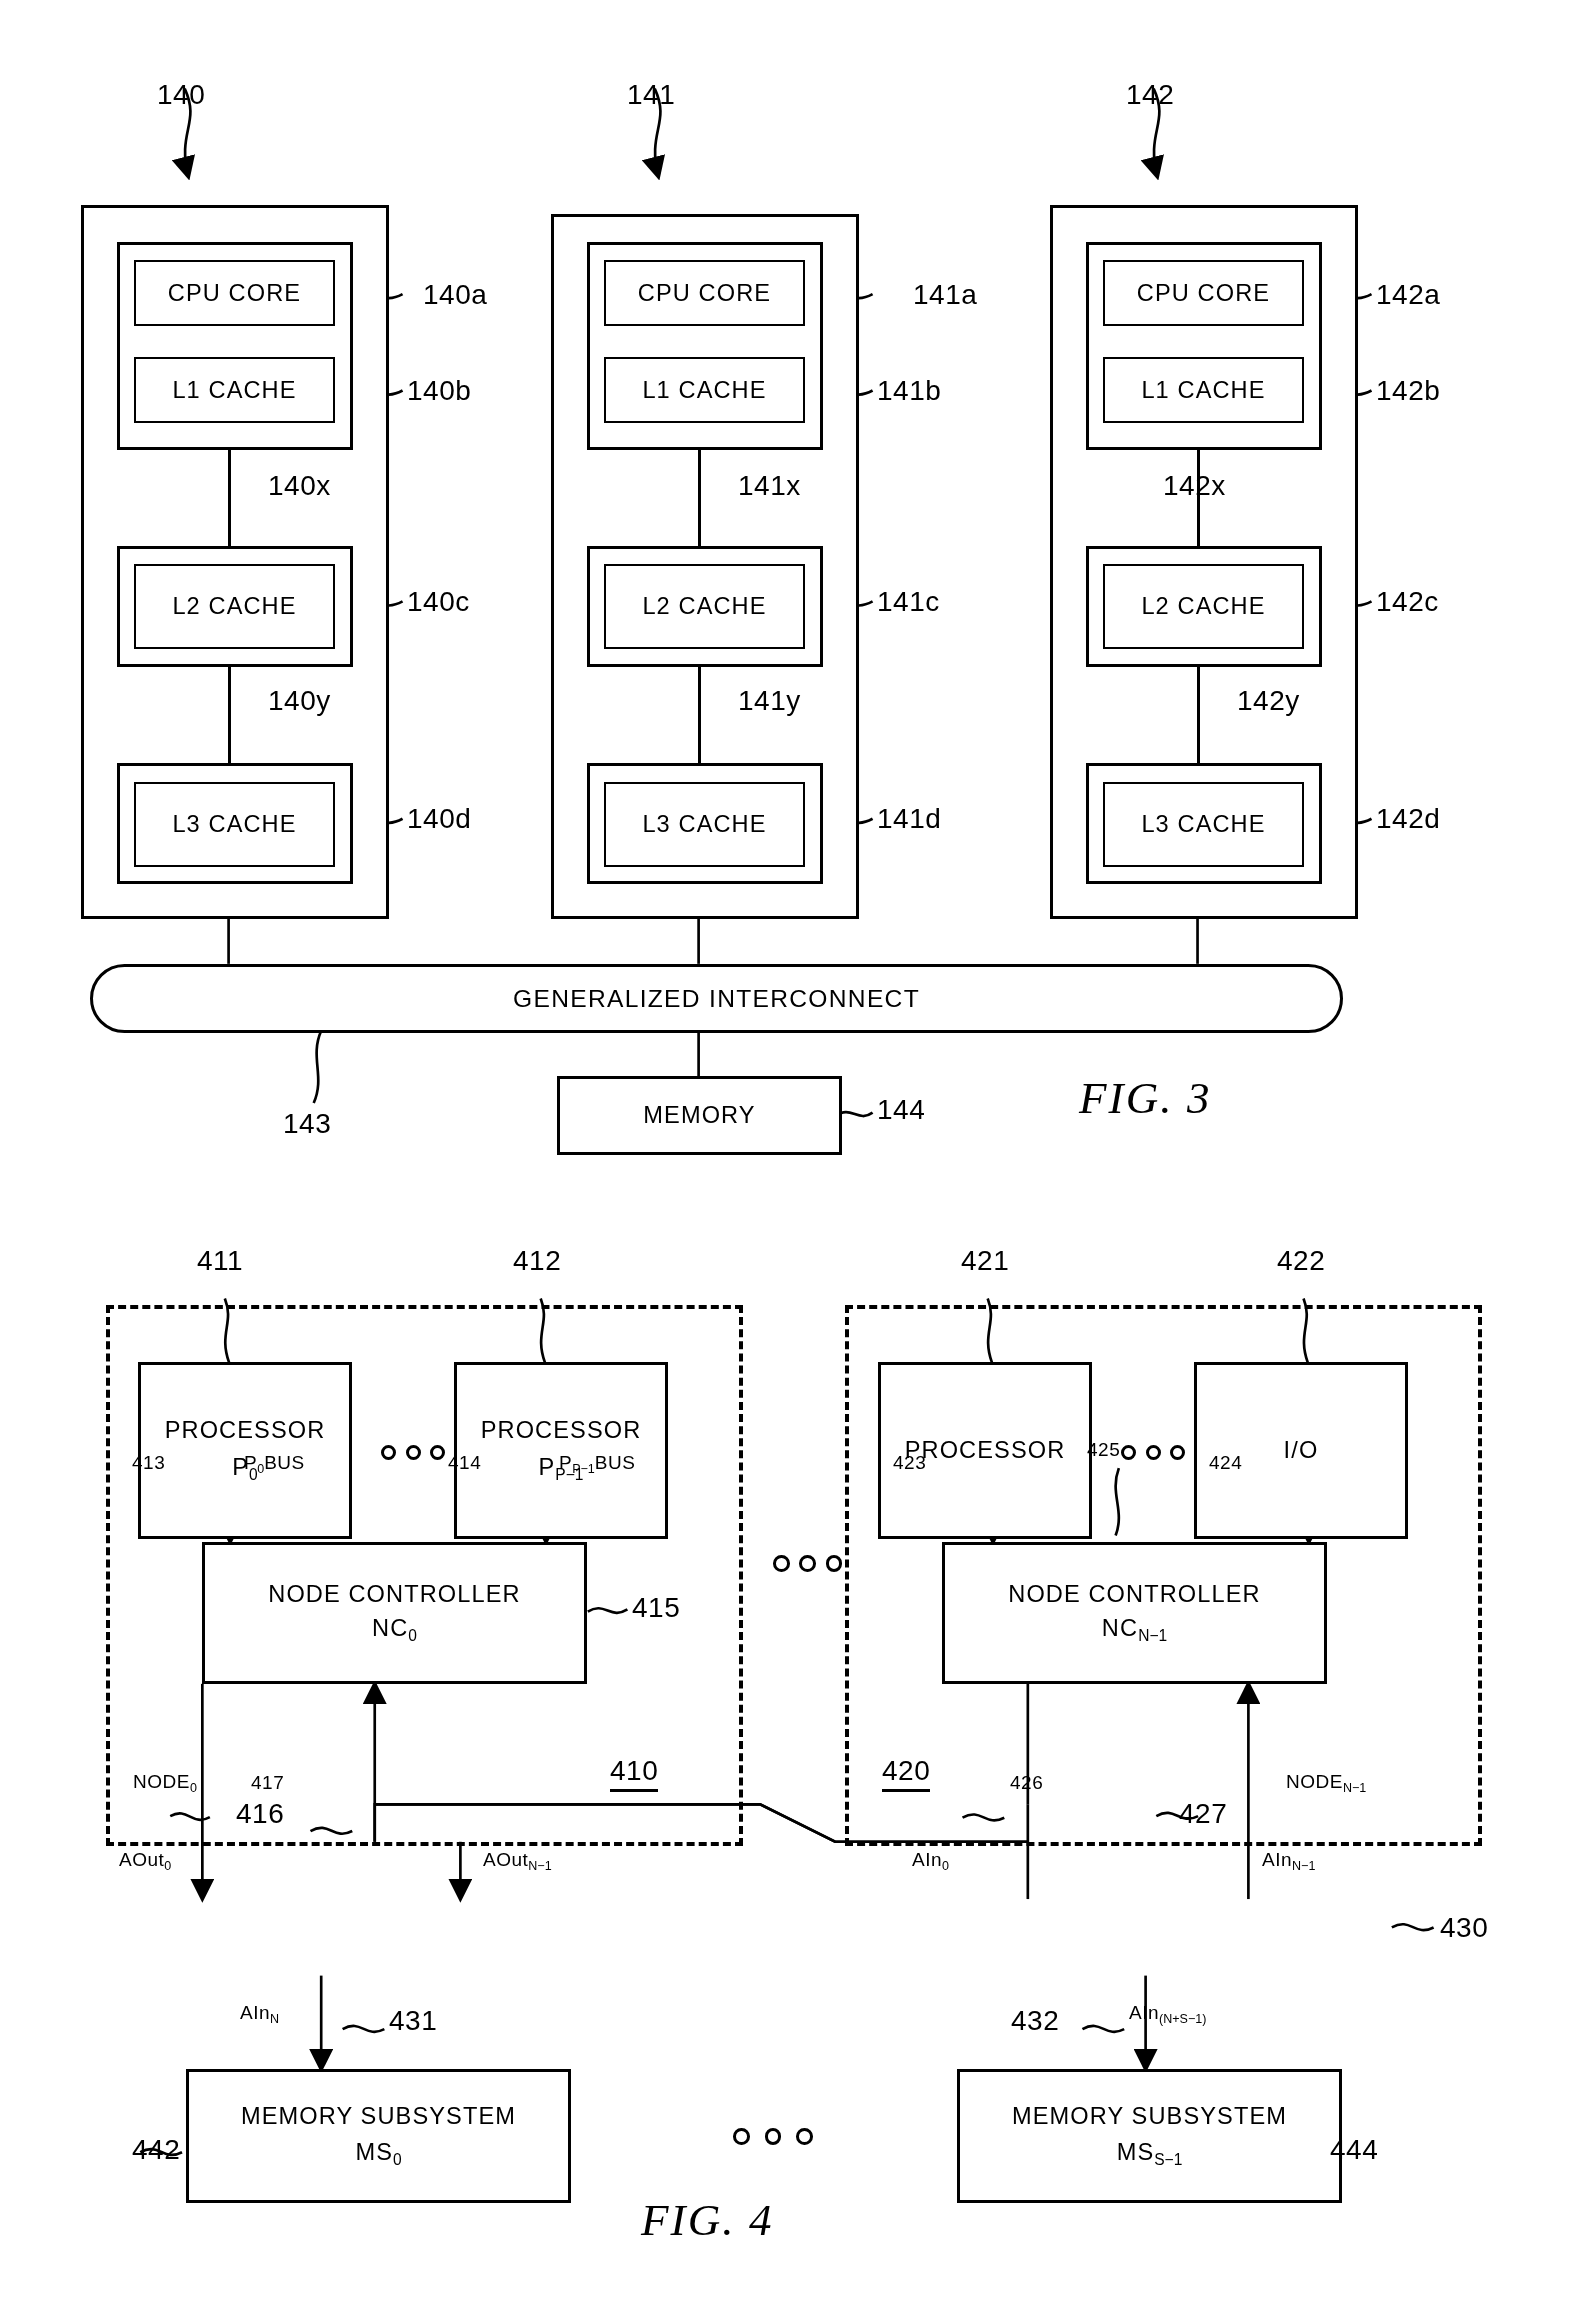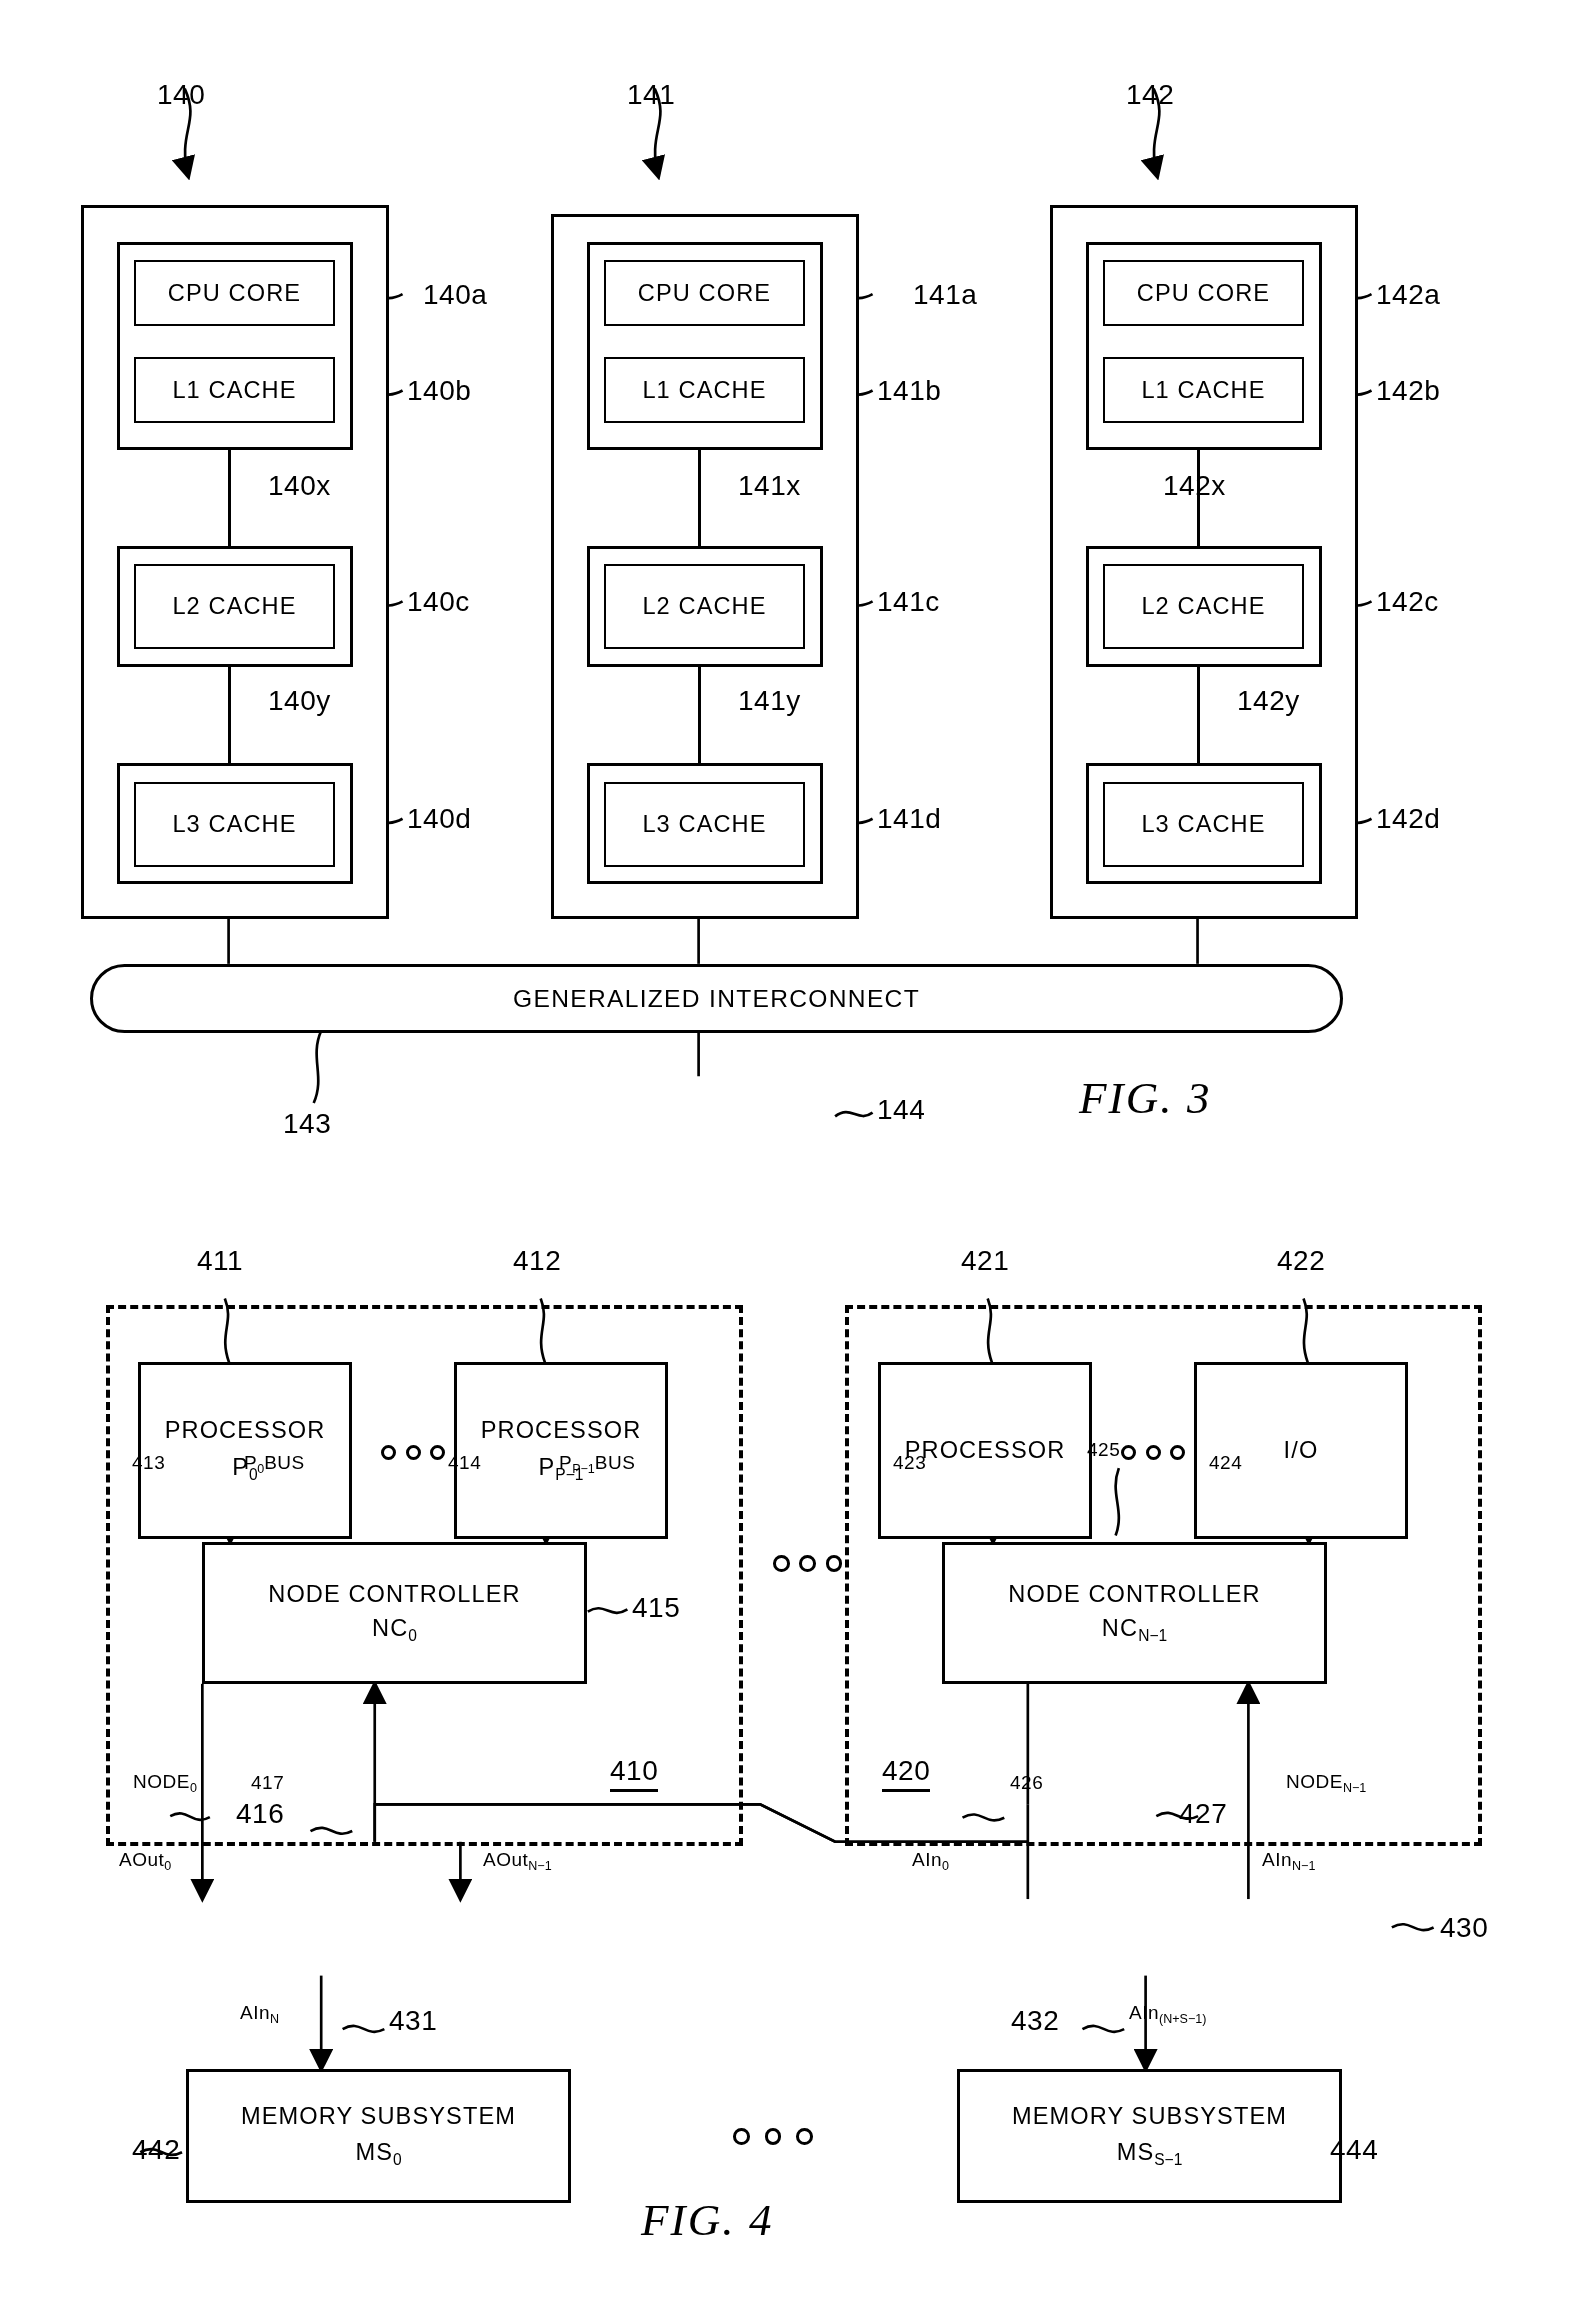--- a/index.html
+++ b/index.html
@@ -195,20 +195,21 @@
 <div class="lbl t-ref" style="left:1376px;top:281px;">142a</div>
 <div class="lbl t-ref" style="left:1376px;top:377px;">142b</div>
 <div class="lbl t-ref" style="left:1163px;top:472px;">142x</div>
 <div class="lbl t-ref" style="left:1376px;top:588px;">142c</div>
 <div class="lbl t-ref" style="left:1237px;top:687px;">142y</div>
 <div class="lbl t-ref" style="left:1376px;top:805px;">142d</div>
 
 <div class="stadium ctr t-interc" style="left:90px;top:964px;width:1253px;height:69px;">GENERALIZED INTERCONNECT</div>
 <div class="lbl t-ref" style="left:283px;top:1110px;">143</div>
 
+<div class="box thick ctr t-blk" style="left:557px;top:1076px;width:285px;height:79px;">MEMORY</div>
 <div class="lbl t-ref" style="left:877px;top:1096px;">144</div>
 
 <div class="lbl t-fig" style="left:1079px;top:1076px;">FIG.  3</div>
 
 <div class="lbl t-ref" style="left:197px;top:1247px;">411</div>
 <div class="lbl t-ref" style="left:513px;top:1247px;">412</div>
 <div class="lbl t-ref" style="left:961px;top:1247px;">421</div>
 <div class="lbl t-ref" style="left:1277px;top:1247px;">422</div>
 
 <div class="dash" style="left:106px;top:1305px;width:637px;height:541px;"></div>

